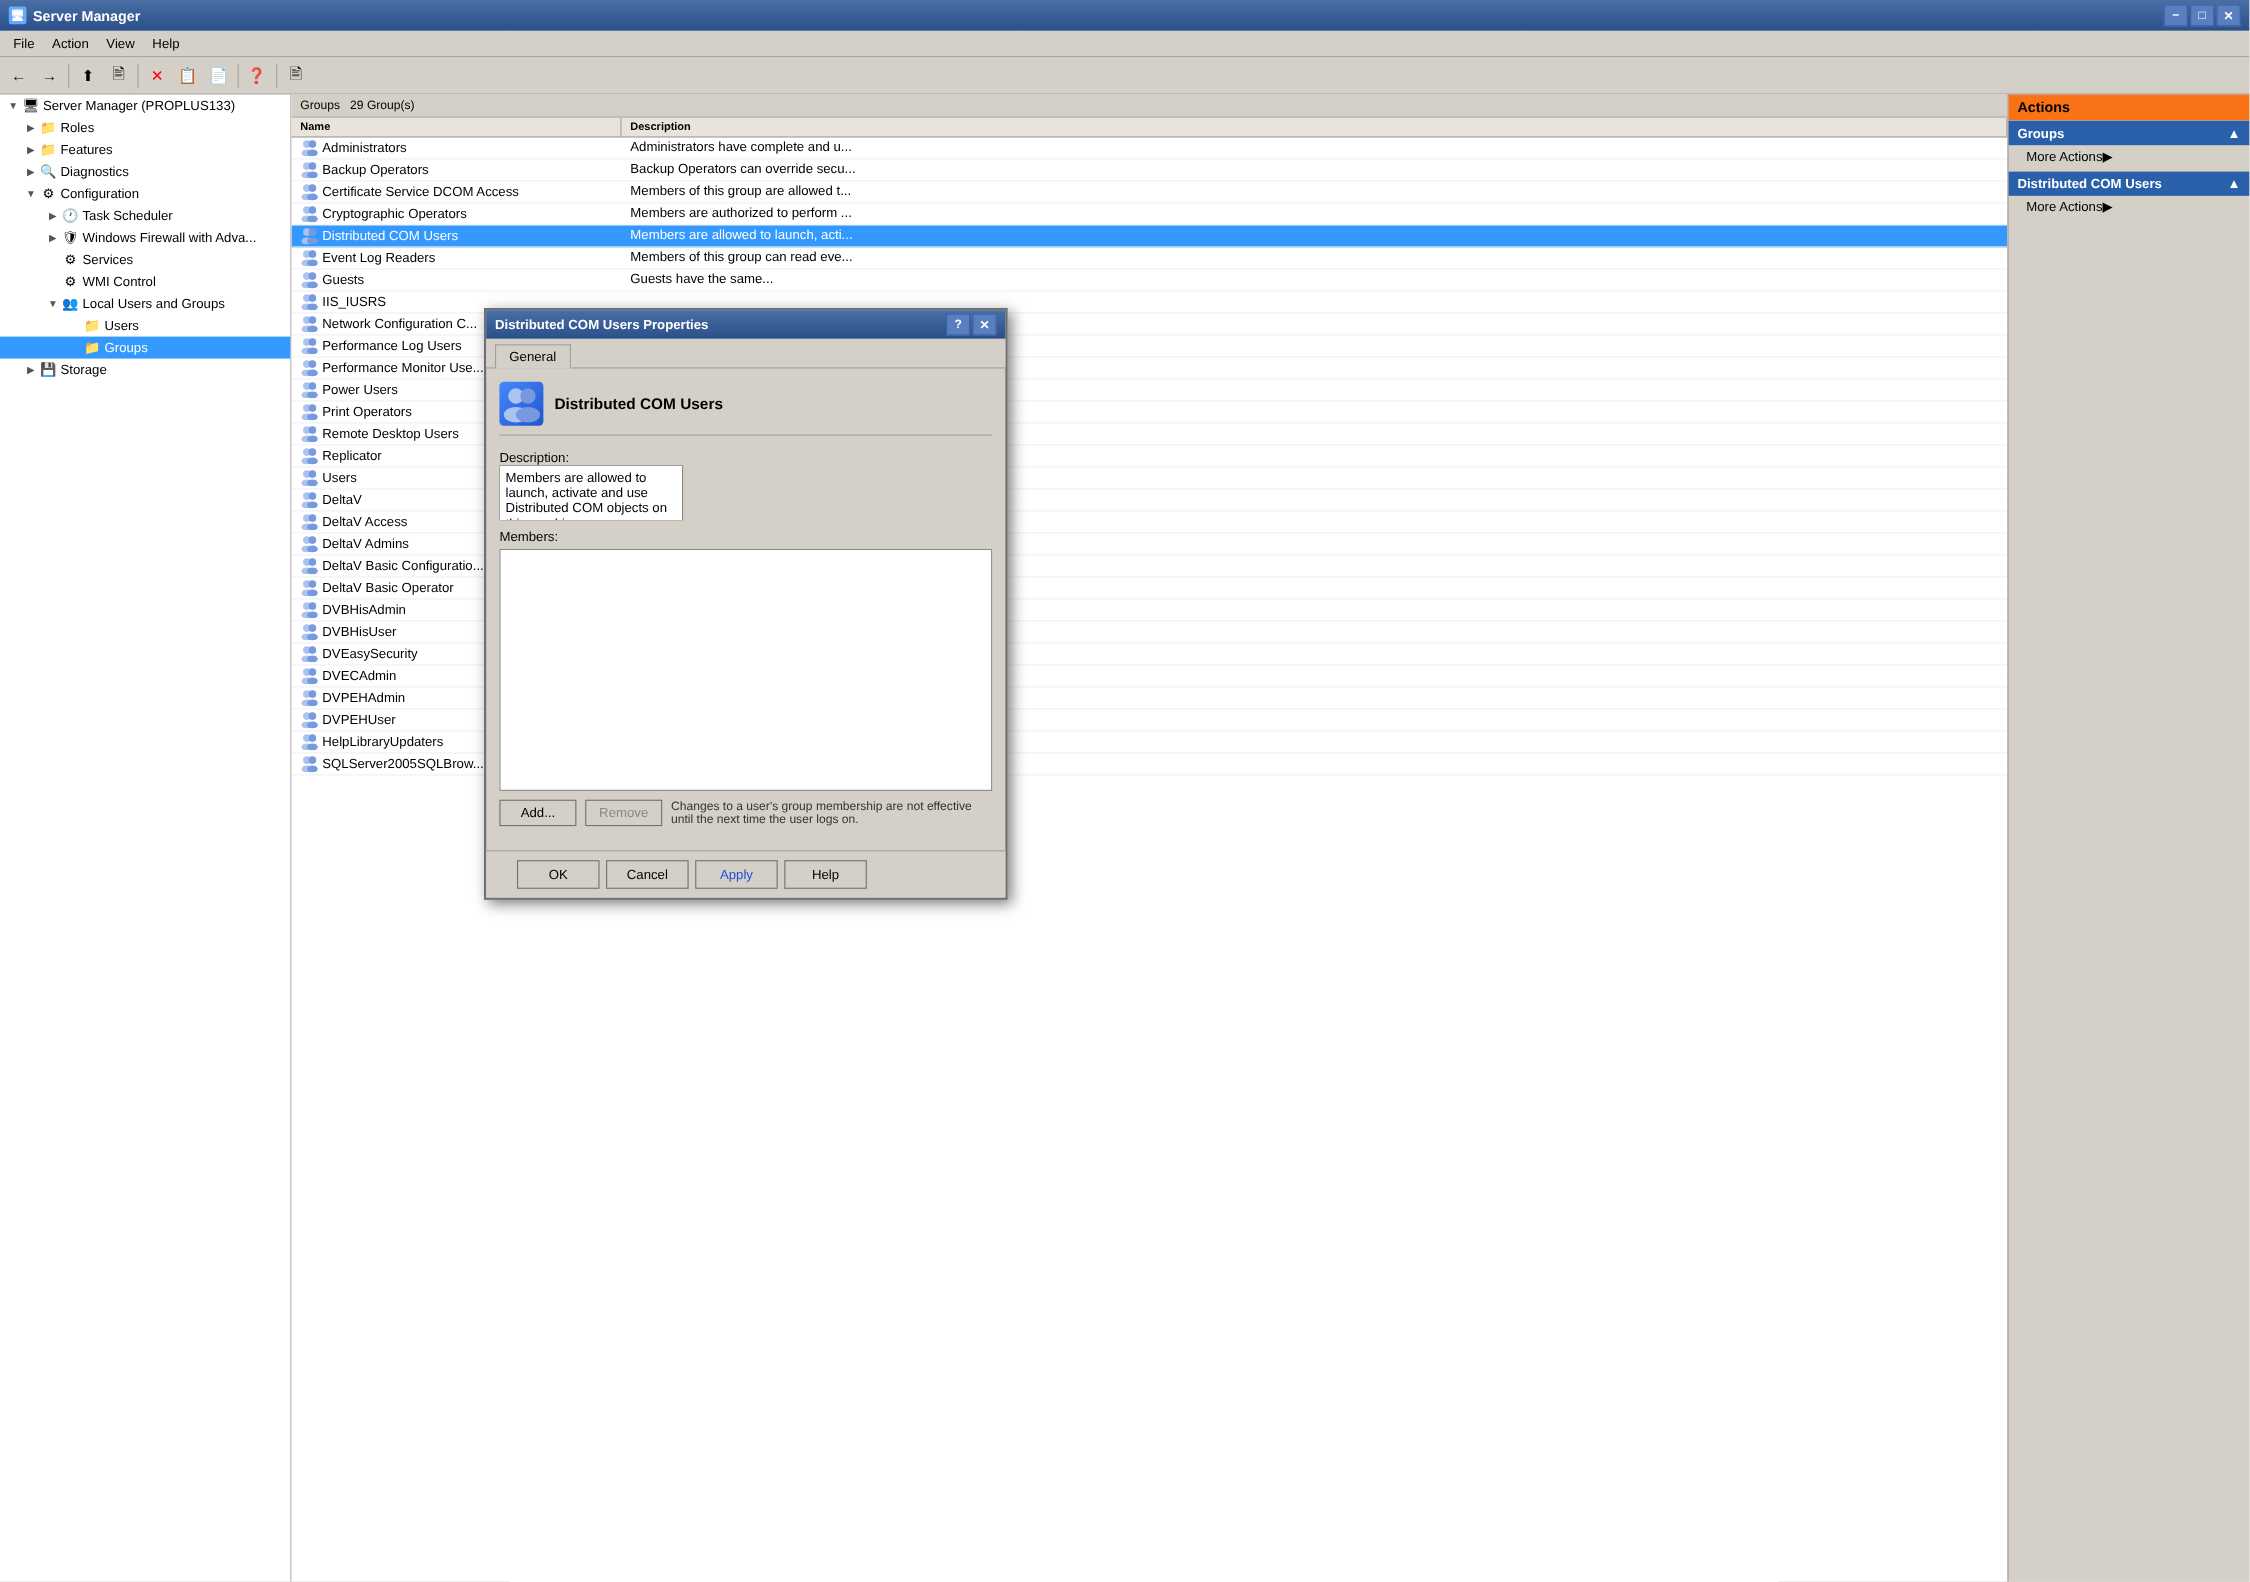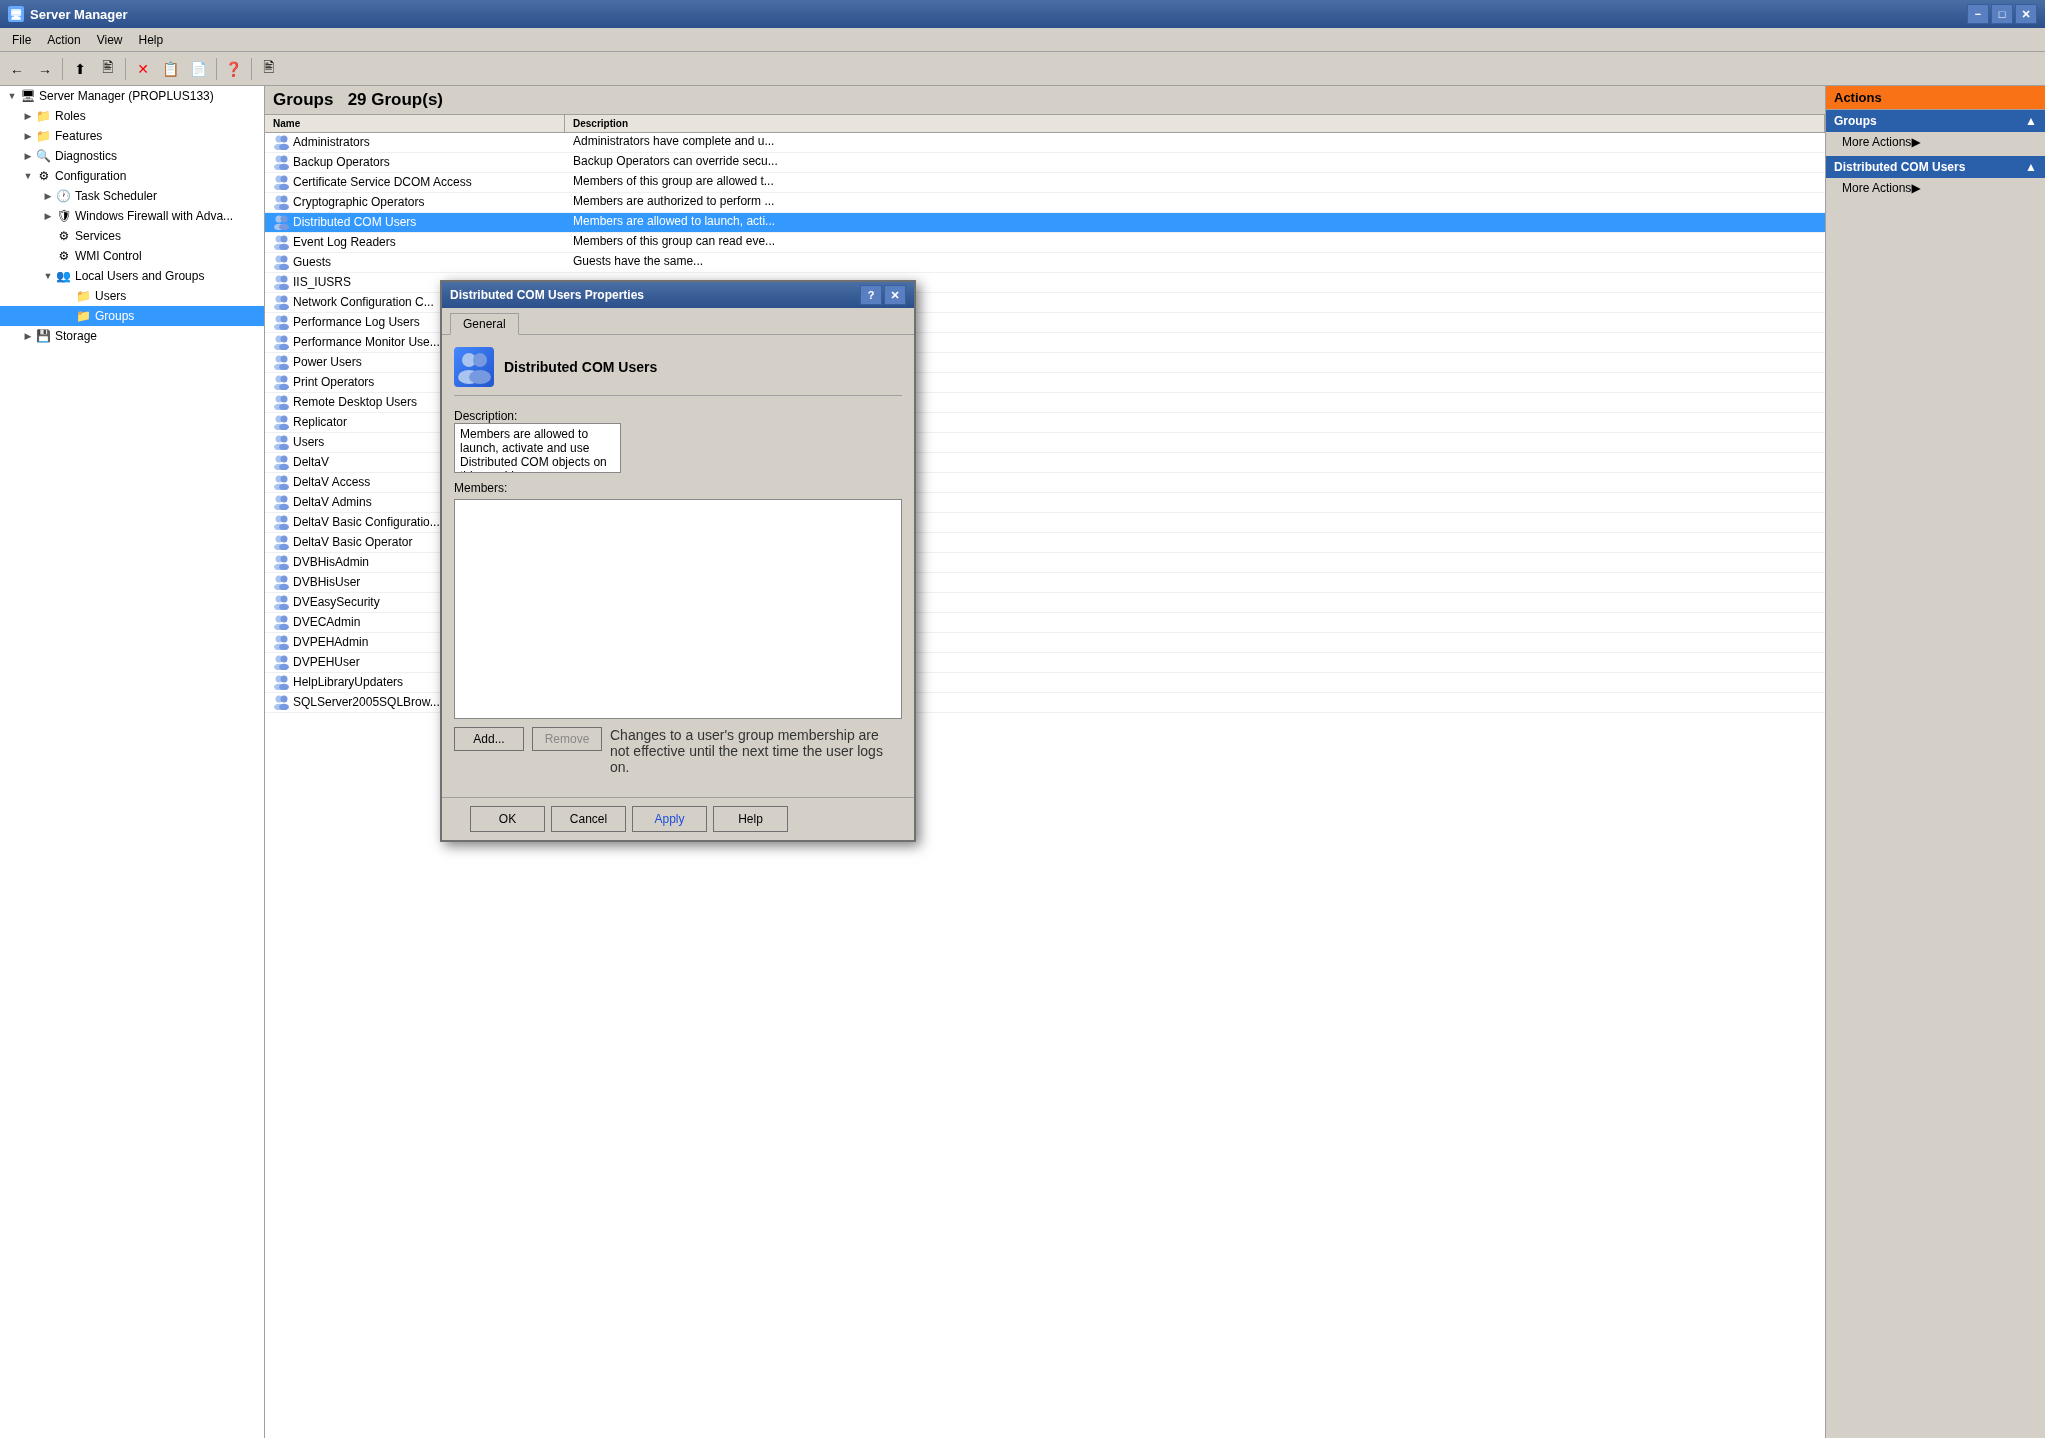--- a/index.html
+++ b/index.html
@@ -125,22 +125,22 @@
     .center-panel {
       flex: 1;
       display: flex;
       flex-direction: column;
       background: white;
     }
     .panel-header {
       background: #d4d0c8;
       padding: 4px 8px;
       border-bottom: 1px solid #a0a0a0;
-      font-weight: bold;
-      font-size: 17px;
+      font-weight: normal;
+      font-size: 11px;
     }
     .column-headers {
       display: flex;
       background: #e8e4dc;
       border-bottom: 1px solid #a0a0a0;
       font-weight: bold;
     }
     .col-header {
       padding: 3px 8px;
       border-right: 1px solid #a0a0a0;
@@ -307,21 +307,21 @@
       min-height: 50px;
     }
     .dialog-members-box {
       width: 100%;
       height: 220px;
       background: white;
       border: 1px solid #888;
       margin-bottom: 8px;
     }
     .dialog-members-note {
-      font-size: 14px;
+      font-size: 11px;
       color: #333;
       flex: 1;
     }
     .dialog-footer-note {
       display: flex;
       align-items: flex-start;
       gap: 8px;
       margin-bottom: 10px;
     }
     .dialog-action-buttons {

